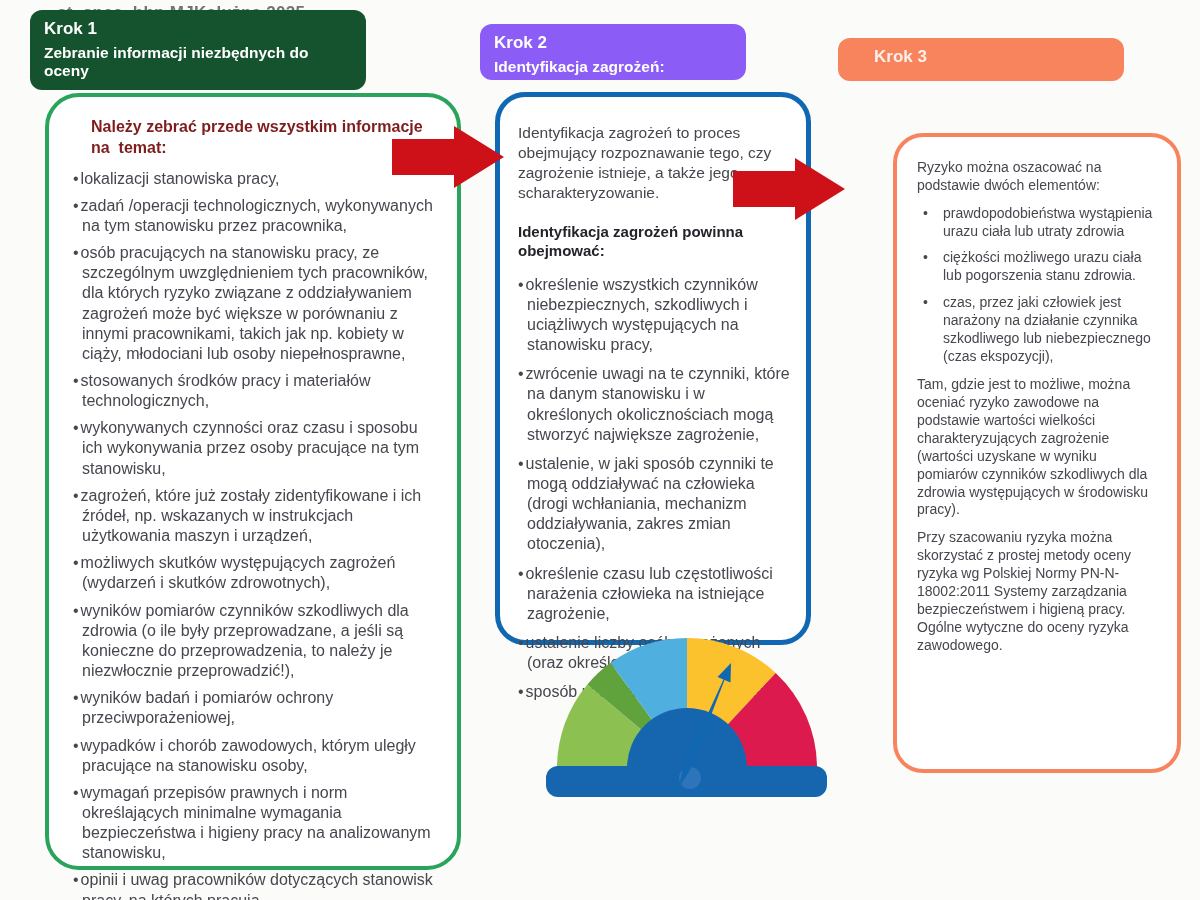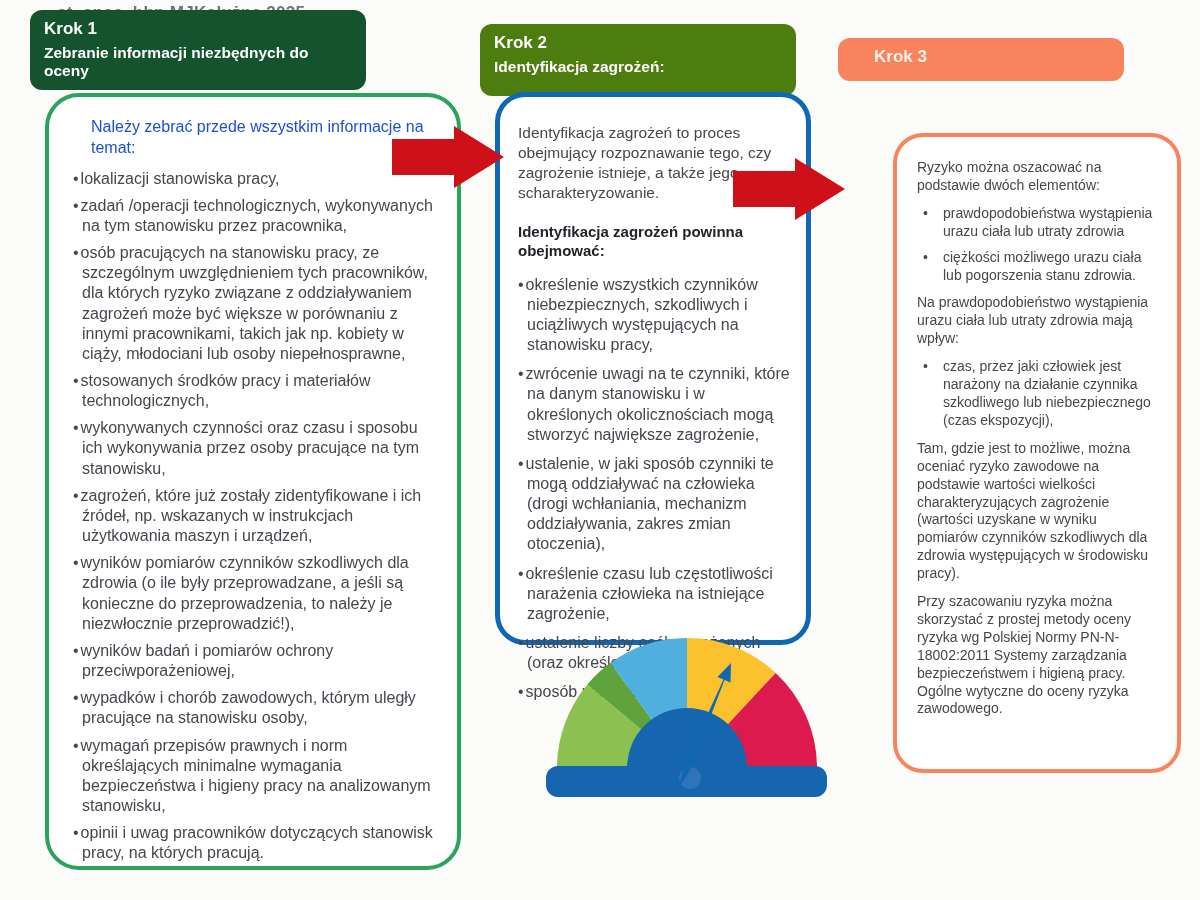--- a/index.html
+++ b/index.html
@@ -12,36 +12,36 @@
   .credit{
     position:absolute;left:57px;top:3px;
     font-size:17px;font-weight:600;color:#737373;letter-spacing:.3px;
   }
   
   .step-header{
     position:absolute;border-radius:12px;color:#fff;
     padding:9px 14px;z-index:1;box-sizing:border-box;
   }
   #header1{left:30px;top:10px;width:336px;background:#14532d;}
-  #header2{left:480px;top:24px;width:316px;background:#4d7c0f;padding-bottom:20px;}
+  #header2{left:480px;top:24px;width:266px;background:#8b5cf6;padding-bottom:4px;}
   #header3{left:838px;top:38px;width:286px;background:#f8845d;padding-left:36px;}
   #header3 .step-label,#header3 .step-title{color:rgba(255,255,255,.88);}
   .step-label{font-size:17px;font-weight:700;margin-bottom:5px;line-height:1.15;}
   .step-title{font-size:15.5px;font-weight:700;line-height:1.22;}
   
   .panel{
     position:absolute;background:#fff;z-index:2;box-sizing:border-box;
   }
   #panel1{
     left:45px;top:93px;width:416px;height:777px;
     border:4px solid #2aa35c;border-radius:34px;
     padding:20px 20px 14px 24px;
   }
   .panel1-title{
-    font-weight:400;color:#1d4ed8;font-size:16px;line-height:1.3;
+    font-weight:700;color:#7f1d1d;font-size:16px;line-height:1.3;
     margin:0 0 10px 18px;white-space:pre-wrap;
   }
   ul.bullets{list-style:none;margin:0;padding:0;font-size:16px;line-height:1.26;color:#46464e;}
   ul.bullets li{margin-bottom:7px;padding-left:9px;text-indent:-9px;}
   ul.bullets li::before{content:"•";margin-right:2px;}
   #panel2{
     left:495px;top:92px;width:316px;height:553px;
     border:5px solid #1068b3;border-radius:30px;
     padding:26px 16px 14px 18px;
   }
@@ -76,20 +76,21 @@
 </div>
 <div class="panel" id="panel1">
   <p class="panel1-title">Należy zebrać przede wszystkim informacje na  temat:</p>
   <ul class="bullets">
     <li>lokalizacji stanowiska pracy,</li>
     <li>zadań /operacji technologicznych, wykonywanych na tym stanowisku przez pracownika,</li>
     <li>osób pracujących na stanowisku pracy, ze szczególnym uwzględnieniem tych pracowników, dla których ryzyko związane z oddziaływaniem zagrożeń może być większe w porównaniu z innymi pracownikami, takich jak np. kobiety w ciąży, młodociani lub osoby niepełnosprawne,</li>
     <li>stosowanych środków pracy i materiałów technologicznych,</li>
     <li>wykonywanych czynności oraz czasu i sposobu ich wykonywania przez osoby pracujące na tym stanowisku,</li>
     <li>zagrożeń, które już zostały zidentyfikowane i ich źródeł, np. wskazanych w instrukcjach użytkowania maszyn i urządzeń,</li>
+    <li>możliwych skutków występujących zagrożeń (wydarzeń i skutków zdrowotnych),</li>
     <li>wyników pomiarów czynników szkodliwych dla zdrowia (o ile były przeprowadzane, a jeśli są konieczne do przeprowadzenia, to należy je niezwłocznie przeprowadzić!),</li>
     <li>wyników badań i pomiarów ochrony przeciwporażeniowej,</li>
     <li>wypadków i chorób zawodowych, którym uległy pracujące na stanowisku osoby,</li>
     <li>wymagań przepisów prawnych i norm określających minimalne wymagania bezpieczeństwa i higieny pracy na analizowanym stanowisku,</li>
     <li>opinii i uwag pracowników dotyczących stanowisk pracy, na których pracują.</li>
   </ul>
 </div>
 
 <div class="step-header" id="header2">
   <div class="step-label">Krok 2</div>
@@ -110,21 +111,20 @@
 
 <div class="step-header" id="header3">
   <div class="step-label">Krok 3</div>
 </div>
 <div class="panel" id="panel3">
   <p>Ryzyko można oszacować na podstawie dwóch elementów:</p>
   <ul>
     <li>prawdopodobieństwa wystąpienia urazu ciała lub utraty zdrowia</li>
     <li>ciężkości możliwego urazu ciała lub pogorszenia stanu zdrowia.</li>
   </ul>
-  <p>Na prawdopodobieństwo wystąpienia urazu ciała lub utraty zdrowia mają wpływ:</p>
   <ul>
     <li>czas, przez jaki człowiek jest narażony na działanie czynnika szkodliwego lub niebezpiecznego (czas ekspozycji),</li>
   </ul>
   <p>Tam, gdzie jest to możliwe, można oceniać ryzyko zawodowe na podstawie wartości wielkości charakteryzujących zagrożenie (wartości uzyskane w wyniku pomiarów czynników szkodliwych dla zdrowia występujących w środowisku pracy).</p>
   <p>Przy szacowaniu ryzyka można skorzystać z prostej metody oceny ryzyka wg Polskiej Normy PN-N-18002:2011 Systemy zarządzania bezpieczeństwem i higieną pracy. Ogólne wytyczne do oceny ryzyka zawodowego.</p>
 </div>
 
 <svg class="flow-arrow" id="arrow1" width="112" height="62" viewBox="0 0 112 62">
   <rect x="0" y="13" width="70" height="36" fill="#ce1118"></rect>
   <polygon points="62,0 112,31 62,62" fill="#ce1118"></polygon>

